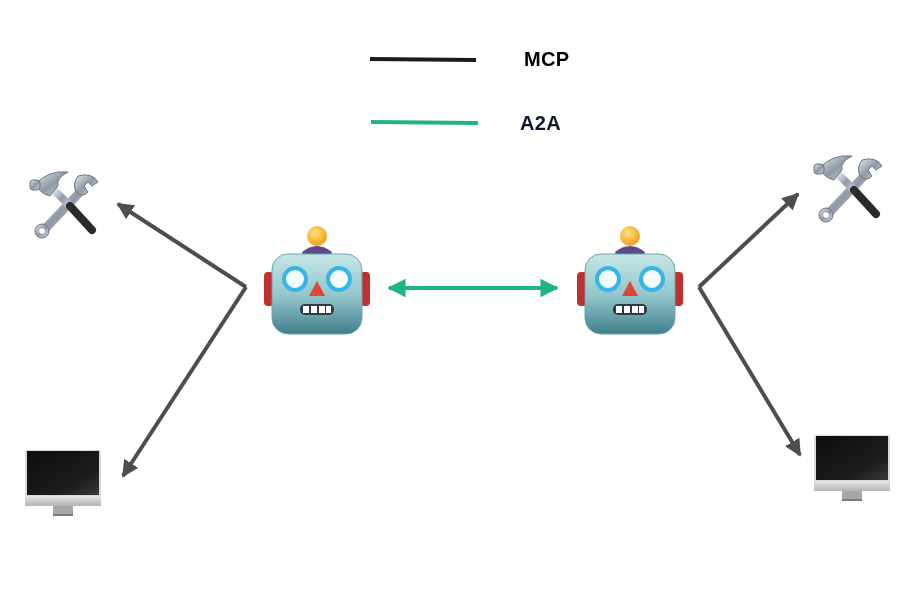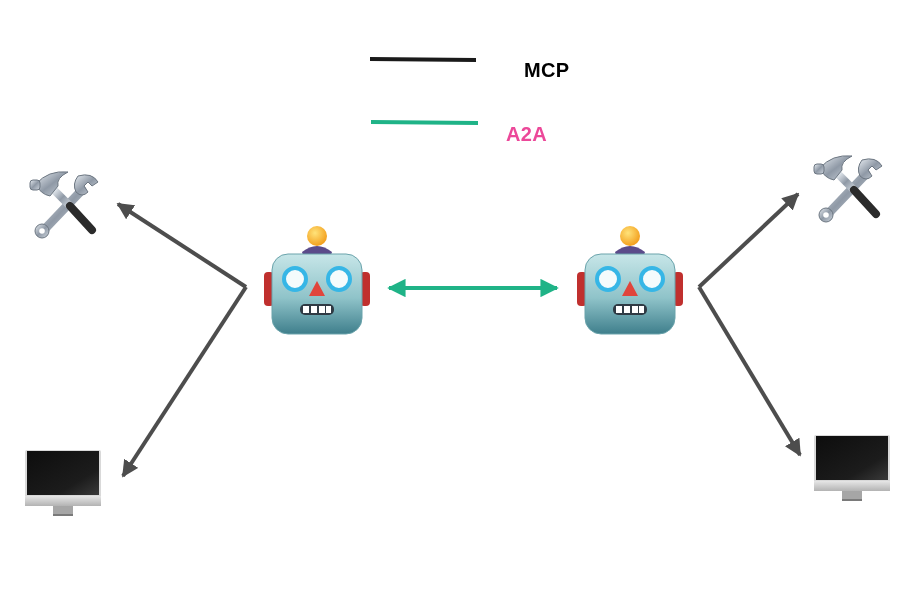--- a/index.html
+++ b/index.html
@@ -9,21 +9,20 @@
       background: #ffffff;
       overflow: hidden;
       font-family: "Liberation Sans", "DejaVu Sans", sans-serif;
     }
     svg.wires { position: absolute; left: 0; top: 0; }
     .legend-label {
       position: absolute;
       font-weight: bold;
       font-size: 20px;
       letter-spacing: 0.3px;
-      margin-top: 11px;
     }
     .icon { position: absolute; }
   </style>
 </head>
 <body>
 
 <div id="canvas">
 
   <svg class="wires" width="920" height="606">
     <defs>
@@ -41,21 +40,21 @@
     <line x1="246" y1="287" x2="118" y2="204" stroke="#4d4d4d" stroke-width="4" marker-end="url(#mcpHead)"></line>
     <line x1="246" y1="287" x2="123" y2="476" stroke="#4d4d4d" stroke-width="4" marker-end="url(#mcpHead)"></line>
 
     <line x1="699" y1="287" x2="798" y2="194" stroke="#4d4d4d" stroke-width="4" marker-end="url(#mcpHead)"></line>
     <line x1="699" y1="287" x2="800" y2="455" stroke="#4d4d4d" stroke-width="4" marker-end="url(#mcpHead)"></line>
 
     <line x1="389" y1="288" x2="557" y2="288" stroke="#1fb387" stroke-width="4" marker-start="url(#a2aHead)" marker-end="url(#a2aHead)"></line>
   </svg>
 
   <div class="legend-label" style="left:524px; top:48px;">MCP</div>
-  <div class="legend-label" style="left:506px; top:112px; color:#ec4899;">A2A</div>
+  <div class="legend-label" style="left:520px; top:112px; color:#0f172a;">A2A</div>
 
   <svg class="icon" style="left:264px; top:224px;" width="106" height="112" viewBox="0 0 106 112">
     <defs>
       <linearGradient id="faceGradL" x1="0" y1="0" x2="0" y2="1">
         <stop offset="0" stop-color="#c7e6e8"></stop>
         <stop offset="0.55" stop-color="#8fc3c9"></stop>
         <stop offset="1" stop-color="#3f7f8c"></stop>
       </linearGradient>
       <radialGradient id="bulbL" cx="0.4" cy="0.35" r="0.7">
         <stop offset="0" stop-color="#ffe37a"></stop>

